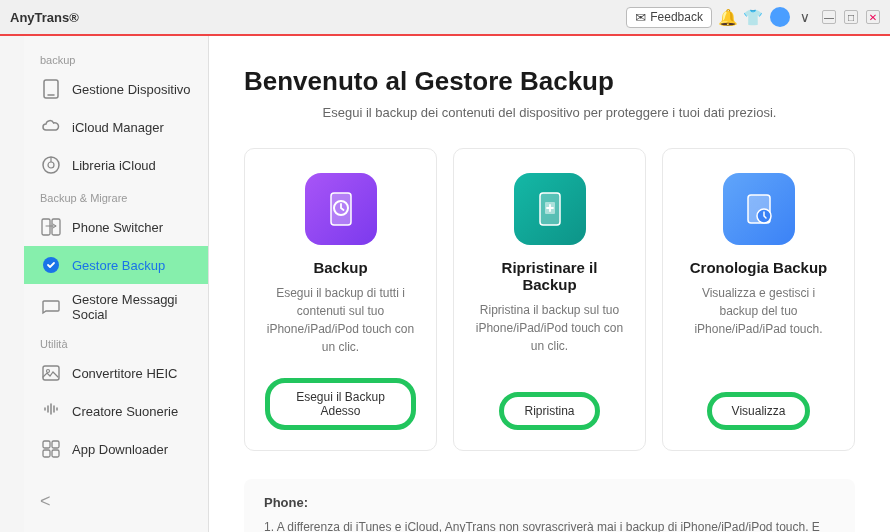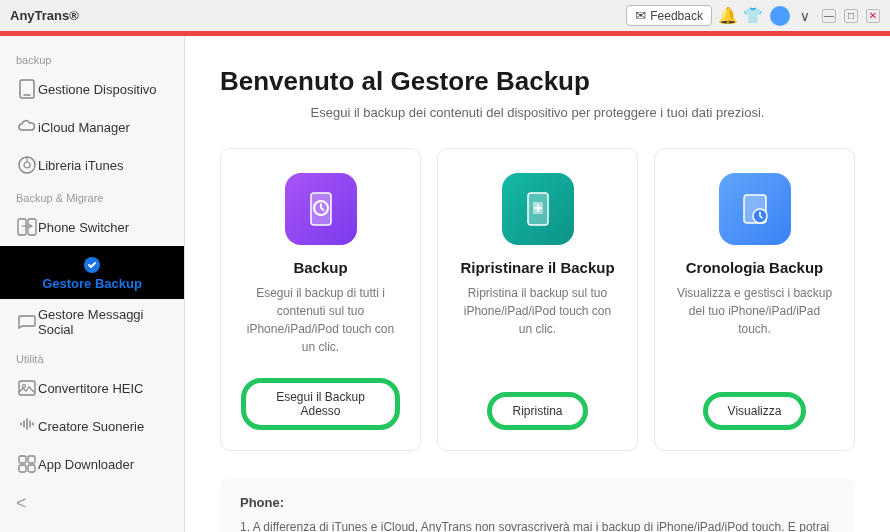--- a/index.html
+++ b/index.html
@@ -6,21 +6,21 @@
     body { font-family: -apple-system, BlinkMacSystemFont, 'Segoe UI', sans-serif; background: #f5f5f5; width: 890px; height: 532px; overflow: hidden; display: flex; flex-direction: column; }
 
     
     .title-bar {
       height: 36px;
       background: #f0f0f0;
       display: flex;
       align-items: center;
       justify-content: space-between;
       padding: 0 10px;
-      border-bottom: 5px solid #ef4444;
+      border-bottom: 2px solid #ef4444;
       flex-shrink: 0;
     }
     .title-bar-left {
       font-size: 13px;
       font-weight: 600;
       color: #333;
     }
     .title-bar-right {
       display: flex;
       align-items: center;
@@ -54,20 +54,21 @@
       width: 14px; height: 14px; border-radius: 2px;
       border: 1px solid #bbb; display: inline-flex; align-items: center; justify-content: center;
       font-size: 10px; cursor: pointer; color: #555; margin-left: 2px;
     }
 
     
     .main-layout {
       display: flex;
       flex: 1;
       overflow: hidden;
+      padding-left: 24px;
     }
 
     
     .sidebar {
       width: 185px;
       background: #f7f7f7;
       border-right: 1px solid #e0e0e0;
       display: flex;
       flex-direction: column;
       padding: 10px 0;
@@ -76,31 +77,31 @@
     }
     .sidebar-section-label {
       font-size: 11px;
       color: #999;
       padding: 8px 16px 4px;
       font-weight: 500;
     }
     .sidebar-item {
       display: flex;
       align-items: center;
+      gap: 10px;
       padding: 8px 16px;
       cursor: pointer;
       font-size: 13px;
       color: #333;
       border-radius: 0;
     }
     .sidebar-item.active {
-      background: #000000;
+      background: #86efac;
       color: #1a73e8;
-      font-weight: 700;
-      flex-direction: column;
+      font-weight: 400;
     }
     .sidebar-item-icon {
       width: 22px; height: 22px; flex-shrink: 0;
       display: flex; align-items: center; justify-content: center;
     }
     .sidebar-collapse {
       padding: 10px 16px;
       font-size: 18px;
       color: #999;
       cursor: pointer;
@@ -250,21 +251,21 @@
     </div>
 
     <div class="sidebar-item">
       <div class="sidebar-item-icon">
         <svg class="icon-svg" viewBox="0 0 20 20" fill="none">
           <circle cx="10" cy="10" r="8" stroke="#888" stroke-width="1.5"></circle>
           <circle cx="10" cy="10" r="3" stroke="#888" stroke-width="1.2"></circle>
           <line x1="10" y1="2" x2="10" y2="7" stroke="#888" stroke-width="1.2"></line>
         </svg>
       </div>
-      <span>Libreria iTunes</span>
+      <span>Libreria iCloud</span>
     </div>
 
     <div class="sidebar-section-label">Backup &amp; Migrare</div>
 
     <div class="sidebar-item">
       <div class="sidebar-item-icon">
         <svg class="icon-svg" viewBox="0 0 20 20" fill="none">
           <rect x="1" y="2" width="8" height="16" rx="1.5" stroke="#888" stroke-width="1.3"></rect>
           <rect x="11" y="2" width="8" height="16" rx="1.5" stroke="#888" stroke-width="1.3"></rect>
           <path d="M5 9l10 0M12 7l3 2-3 2" stroke="#888" stroke-width="1" stroke-linecap="round"></path>

